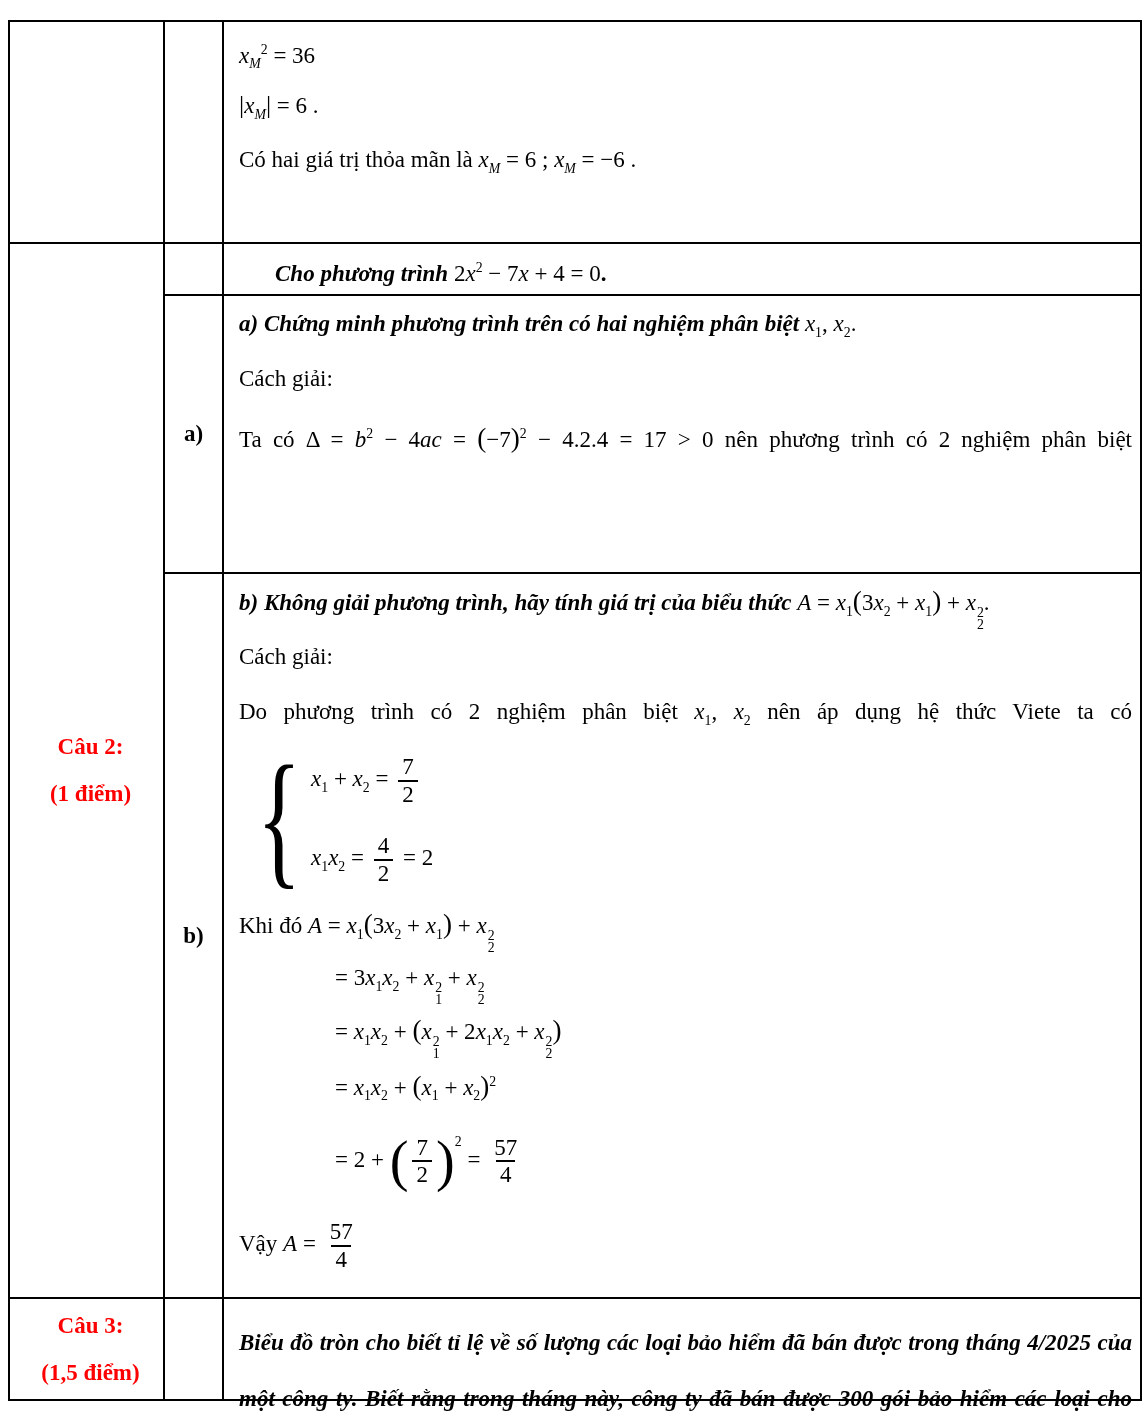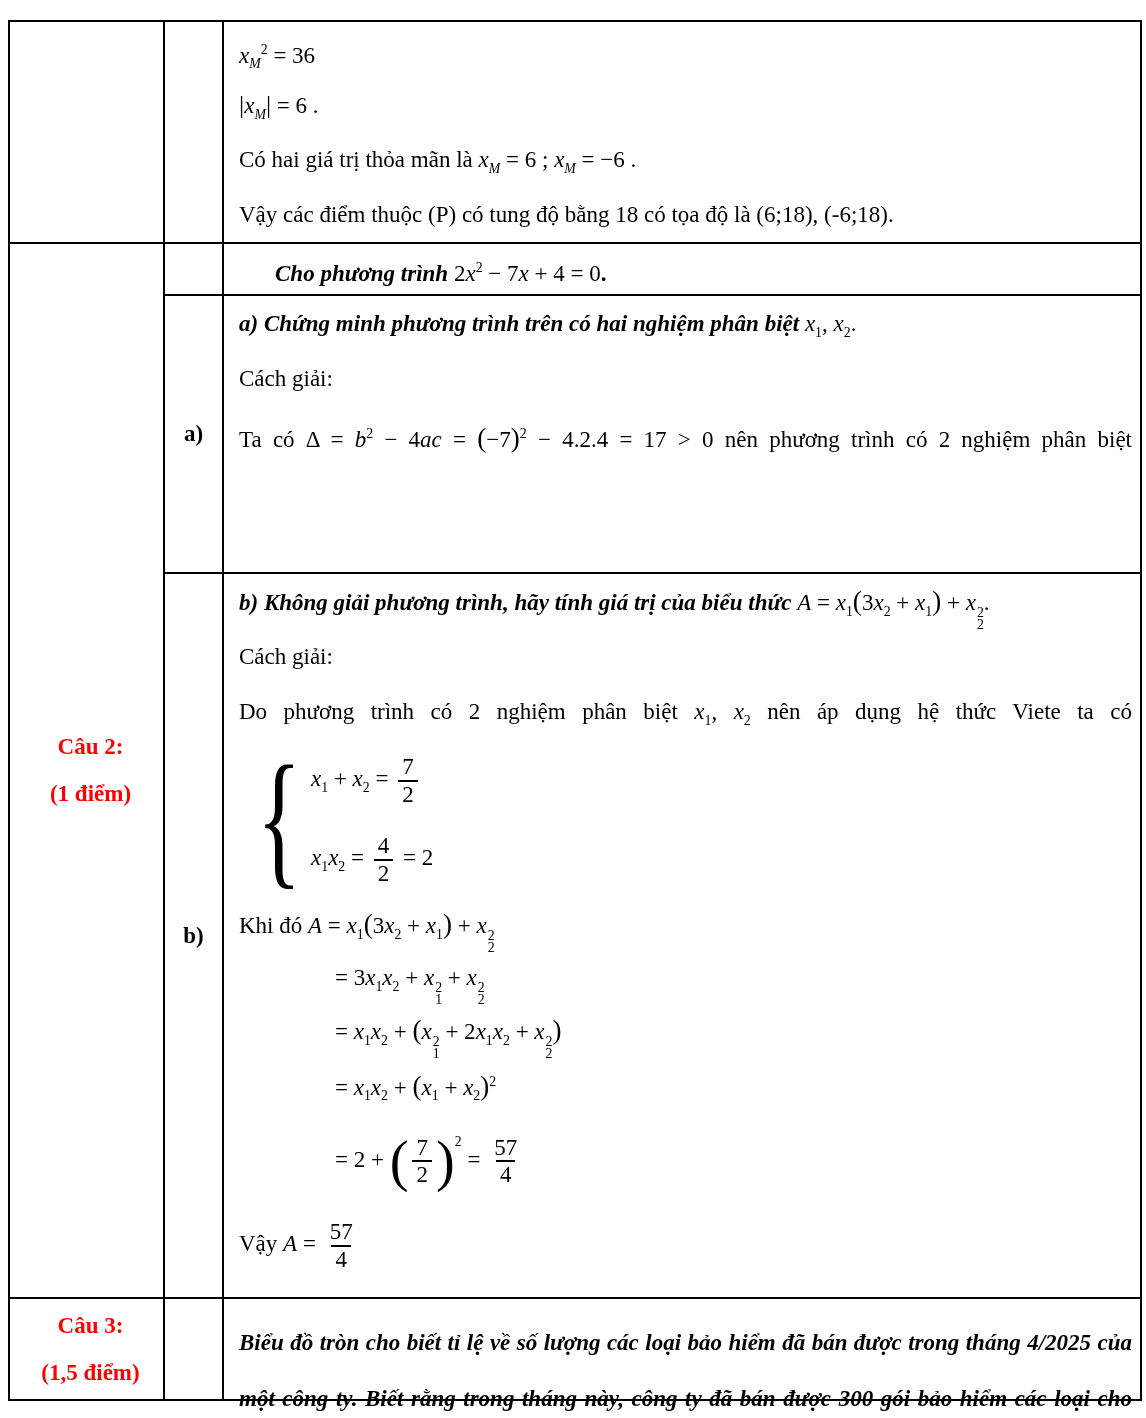--- a/index.html
+++ b/index.html
@@ -51,21 +51,20 @@
 
 <div class="tbl">
 
   <div class="sec secA">
     <div class="c1"></div>
     <div class="c2"></div>
     <div class="c3">
       <div class="ln"><i>x</i><sub><i>M</i></sub><sup>2</sup> = 36</div>
       <div class="ln"><span class="abs">|</span><i>x</i><sub><i>M</i></sub><span class="abs">|</span> = 6 .</div>
       <div class="ln">Có hai giá trị thỏa mãn là <i>x</i><sub><i>M</i></sub> = 6 ;  <i>x</i><sub><i>M</i></sub> = −6 .</div>
-      <div class="ln">Vậy các điểm thuộc (P) có tung độ bằng 18 có tọa độ là (6;18), (-6;18).</div>
     </div>
   </div>
 
   <div class="sec secBCD">
     <div class="c1">
       <div class="qlabel">
         <div>Câu 2:</div>
         <div>(1 điểm)</div>
       </div>
     </div>

